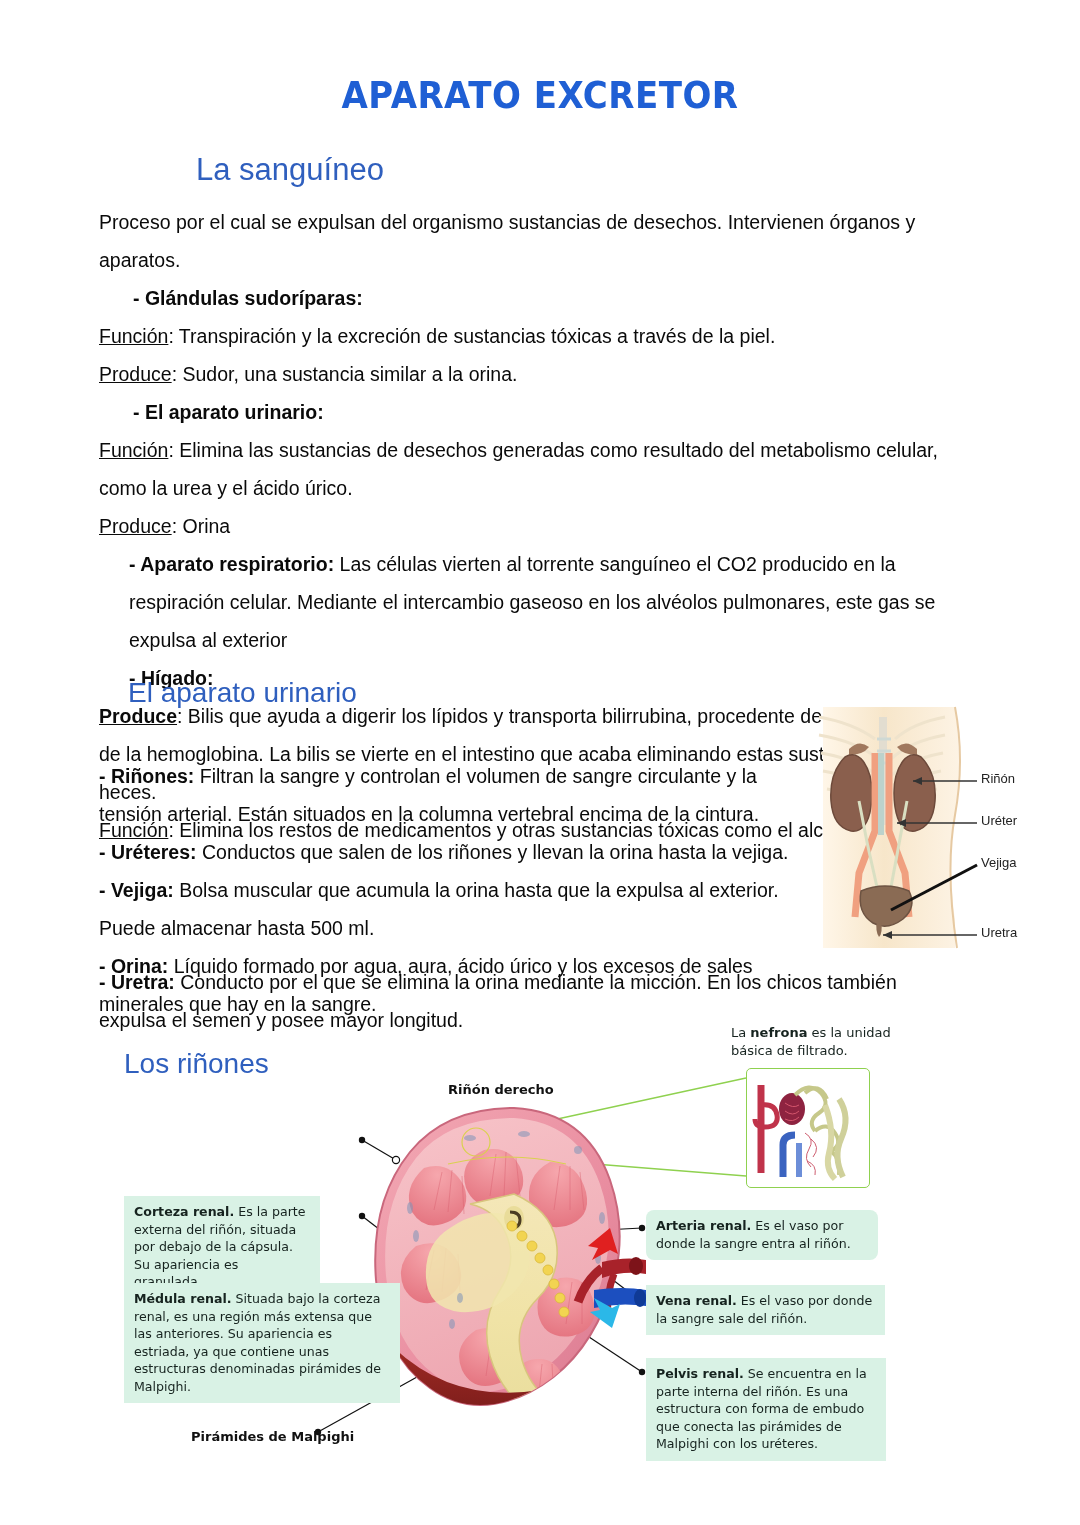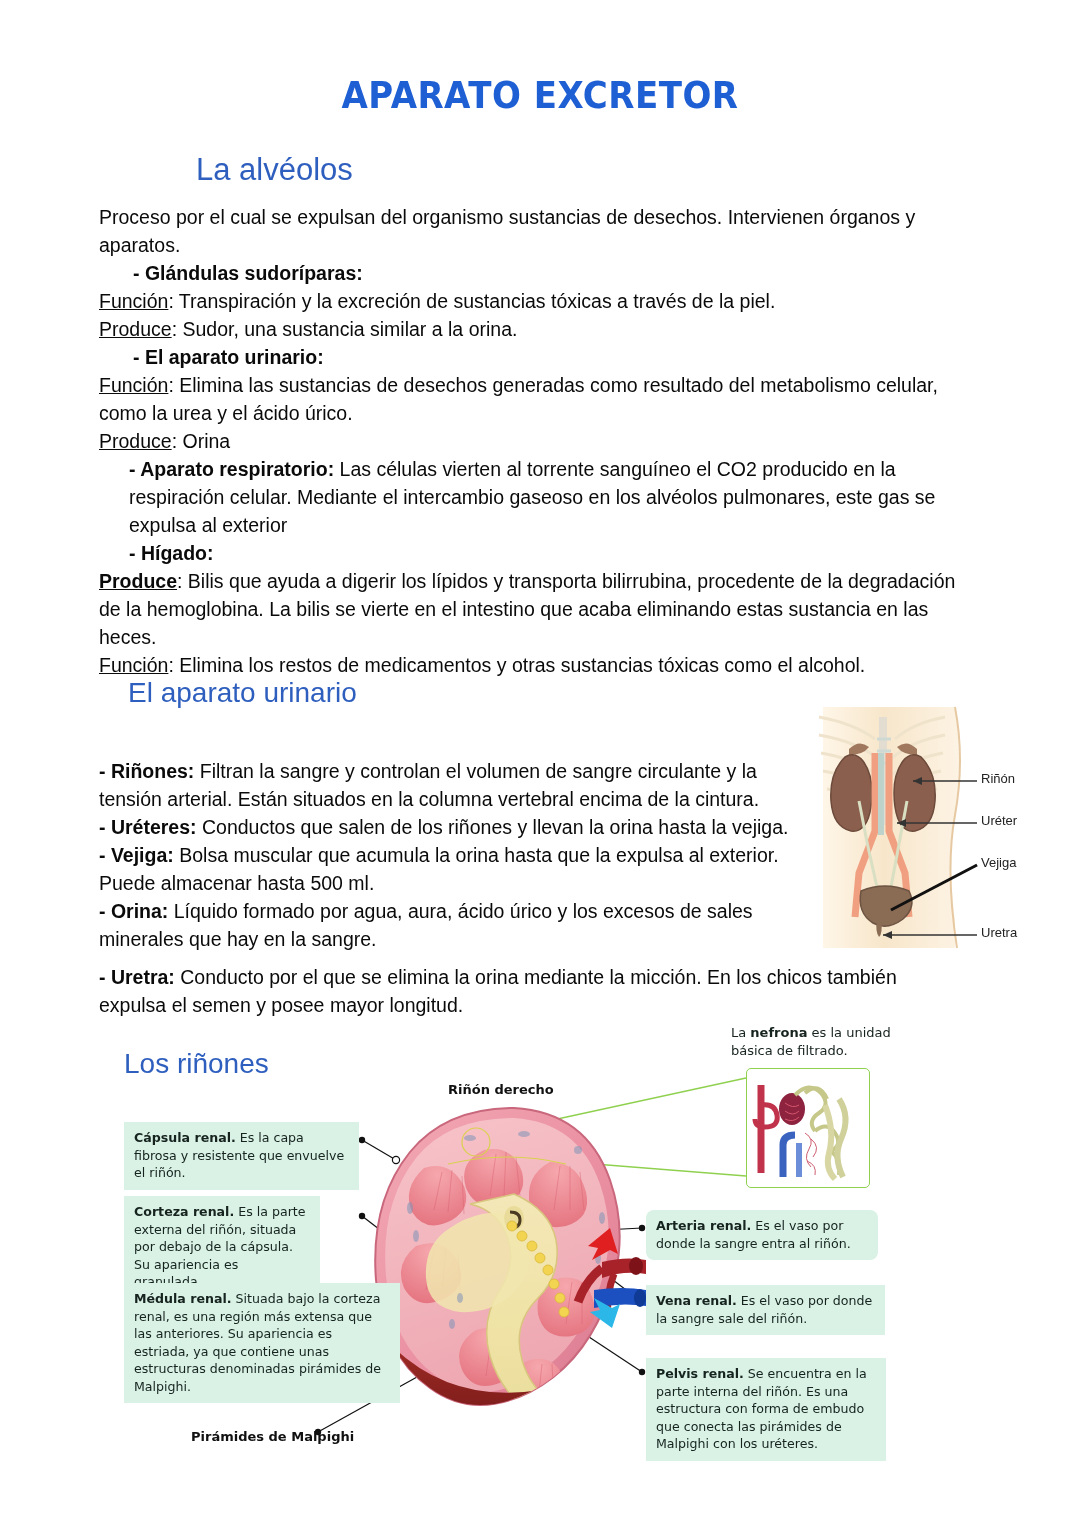--- a/index.html
+++ b/index.html
@@ -34,21 +34,21 @@
     font-family:"Liberation Sans", sans-serif;
   }
   #h-excrecion{left:196px;top:152px;}
   #h-urinario{left:128px;top:677px;font-size:28px;}
   #h-rinones{left:124px;top:1048px;font-size:28px;}
 
   
   .body-text{
     position:absolute;
     font-size:19.5px;
-    line-height:28px;
+    line-height:38px;
     color:#0a0a0a;
     font-family:"Liberation Sans", sans-serif;
   }
   #blk-excrecion{left:99px;top:203px;width:860px;}
   #blk-urinario-intro{left:99px;top:722px;width:705px;}
   #blk-urinario-list{left:99px;top:757px;width:712px;}
   #blk-urinario-tail{left:99px;top:963px;width:860px;}
 
   .body-text p{margin:0;}
   .indent{padding-left:34px;}
@@ -114,21 +114,21 @@
   
   .kidney-art{position:absolute;left:268px;top:78px;width:290px;height:350px;}
 </style>
 </head>
 <body>
 
 <div class="page">
 
   <div class="doc-title">APARATO EXCRETOR</div>
 
-  <div class="h-section" id="h-excrecion">La alvéolos</div>
+  <div class="h-section" id="h-excrecion">La sanguíneo</div>
 
   <div class="body-text" id="blk-excrecion">
     <p>Proceso por el cual se expulsan del organismo sustancias de desechos. Intervienen órganos y aparatos.</p>
     <p class="indent b">- Glándulas sudoríparas:</p>
     <p><span class="u">Función</span><span>: Transpiración y la excreción de sustancias tóxicas a través de la piel.</span></p>
     <p><span class="u">Produce</span><span>: Sudor, una sustancia similar a la orina.</span></p>
     <p class="indent b"> - El aparato urinario:</p>
     <p><span class="u">Función</span><span>: Elimina las sustancias de desechos generadas como resultado del metabolismo celular, como la urea y el ácido úrico.</span></p>
     <p><span class="u">Produce</span><span>: Orina</span></p>
     <p class="indent-sm"><span class="b">- Aparato respiratorio:</span><span> Las células vierten al torrente sanguíneo el CO2 producido en la respiración celular. Mediante el intercambio gaseoso en los alvéolos pulmonares, este gas se expulsa al exterior</span></p>
@@ -393,21 +393,20 @@
         <path d="M52 108 L52 74" stroke="#6c8ed8" stroke-width="6" fill="none"></path>
 
         <g stroke="#c0334a" stroke-width="1" fill="none" opacity="0.8">
           <path d="M58 64 q10 6 4 16 q-6 10 2 18"></path>
           <path d="M64 70 q10 8 2 18"></path>
           <path d="M60 92 q10 4 8 14"></path>
         </g>
       </svg>
     </div>
 
-    <div class="lbl-box" id="lb-capsula"><span class="hd">Cápsula renal.</span><span> Es la capa fibrosa y resistente que envuelve el riñón.</span></div>
 
     <div class="lbl-box" id="lb-corteza"><span class="hd">Corteza renal.</span><span> Es la parte externa del riñón, situada por debajo de la cápsula. Su apariencia es granulada.</span></div>
 
     <div class="lbl-box" id="lb-medula"><span class="hd">Médula renal.</span><span> Situada bajo la corteza renal, es una región más extensa que las anteriores. Su apariencia es estriada, ya que contiene unas estructuras denominadas pirámides de Malpighi.</span></div>
 
     <div class="lbl-box" id="lb-arteria"><span class="hd">Arteria renal.</span><span> Es el vaso por donde la sangre entra al riñón.</span></div>
 
     <div class="lbl-box" id="lb-vena"><span class="hd">Vena renal.</span><span> Es el vaso por donde la sangre sale del riñón.</span></div>
 
     <div class="lbl-box" id="lb-pelvis"><span class="hd">Pelvis renal.</span><span> Se encuentra en la parte interna del riñón. Es una estructura con forma de embudo que conecta las pirámides de Malpighi con los uréteres.</span></div>

